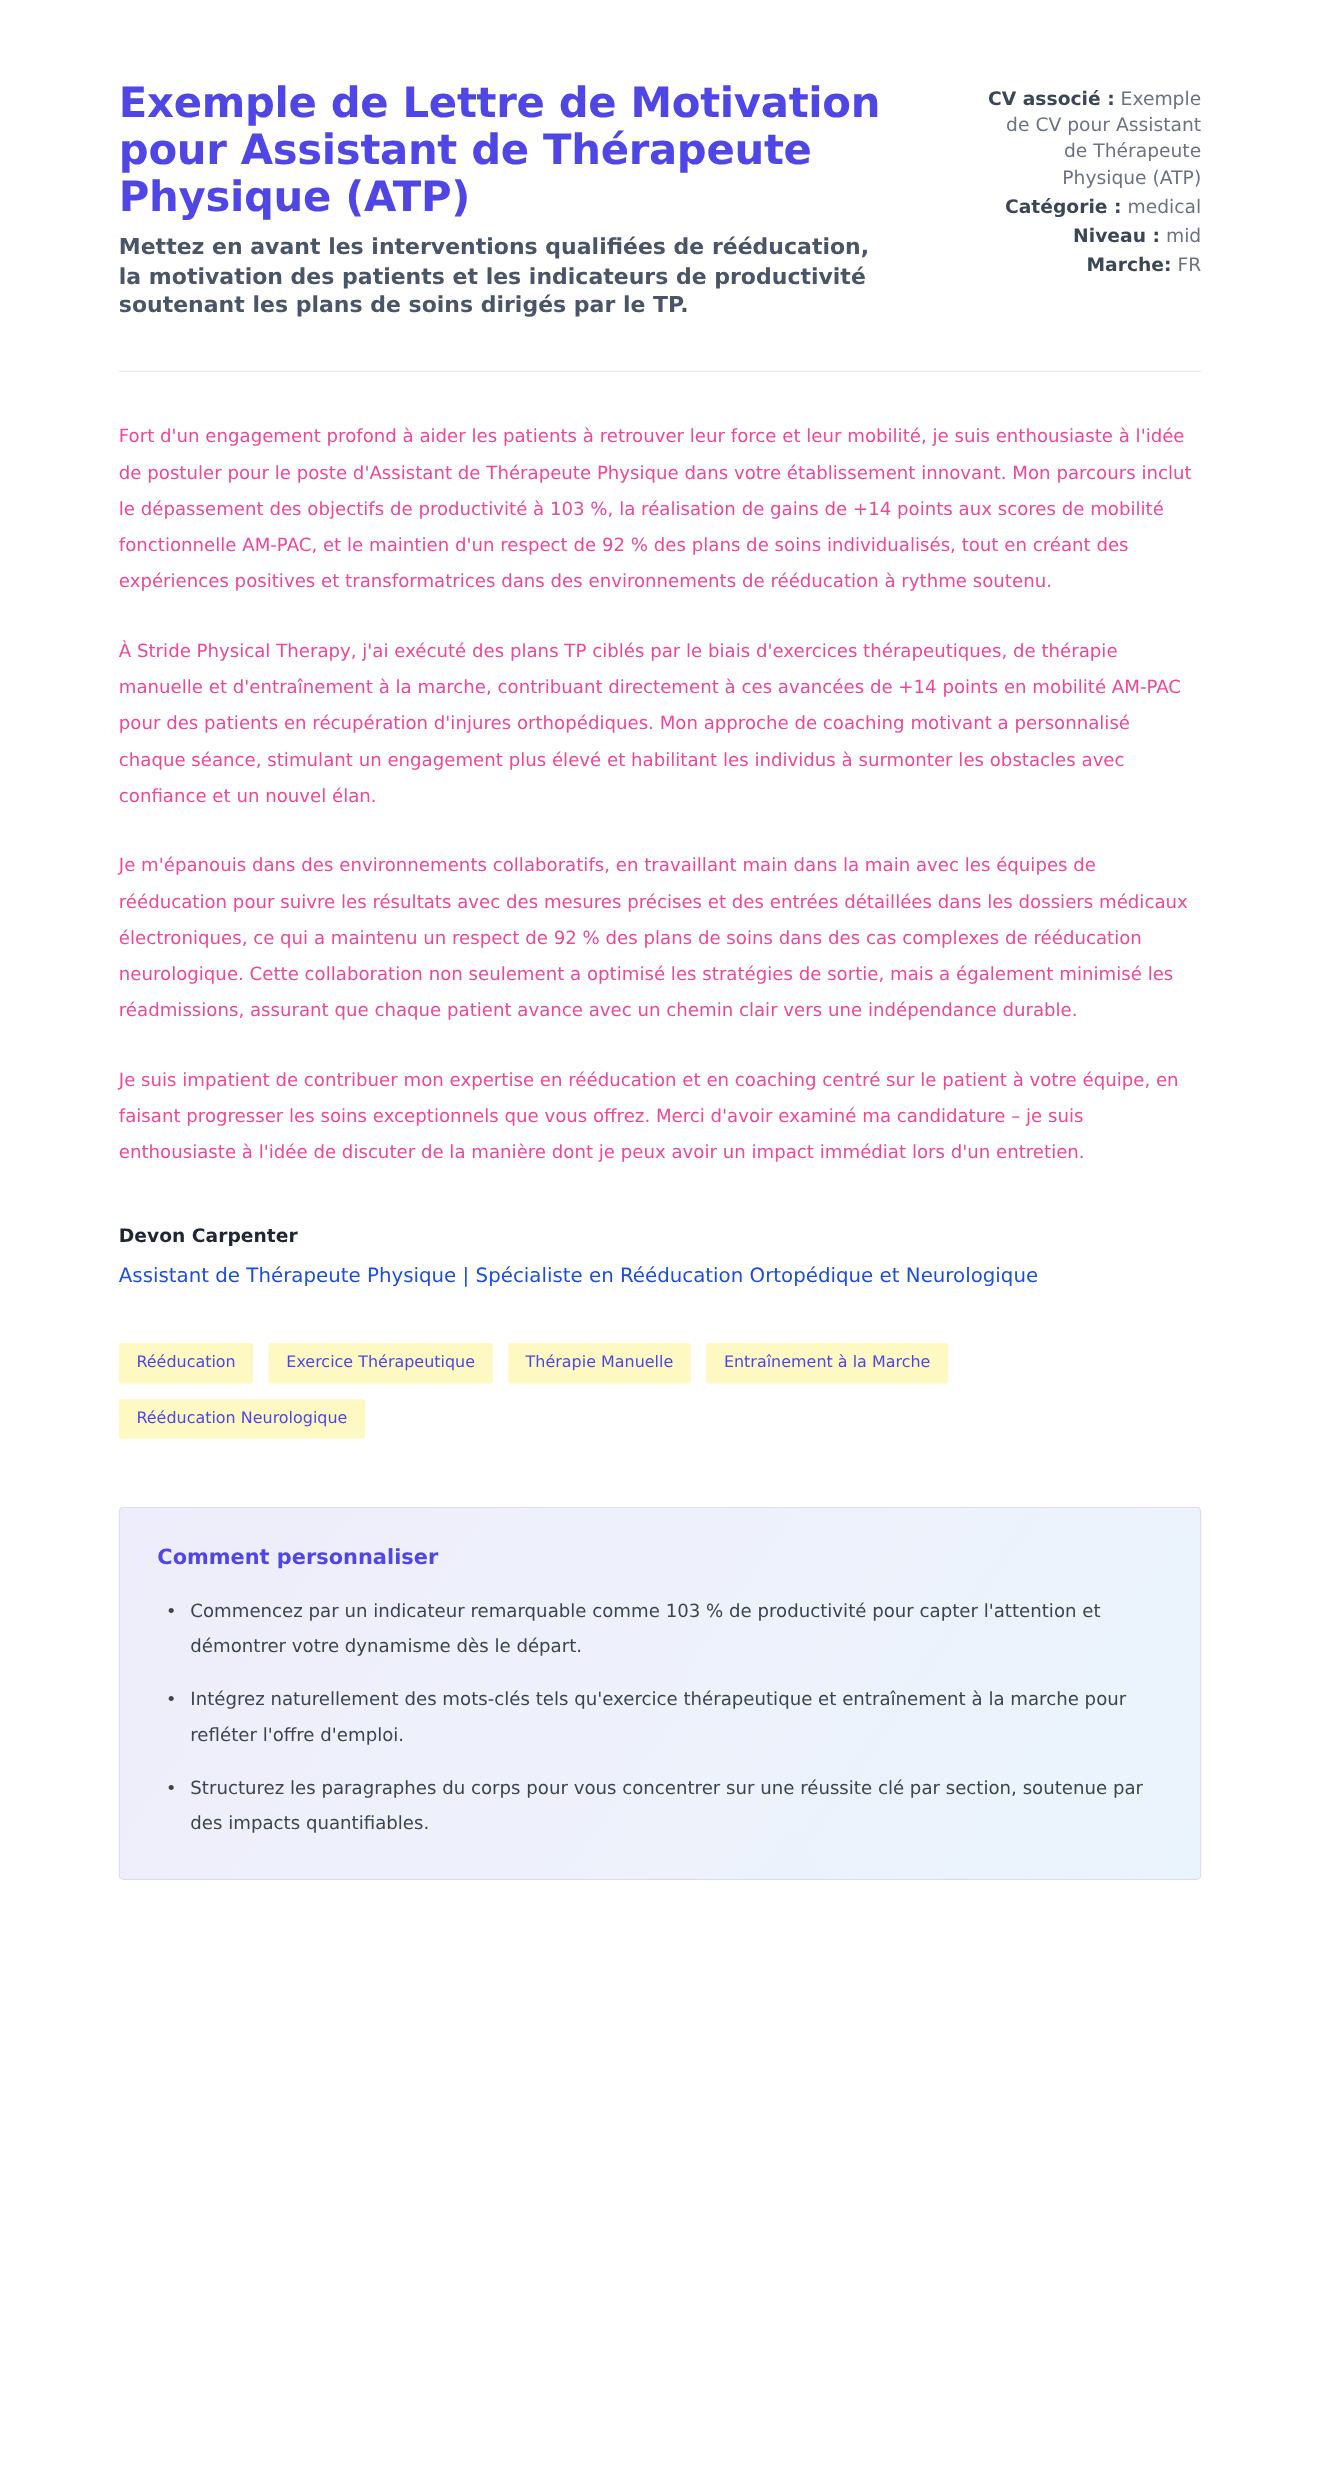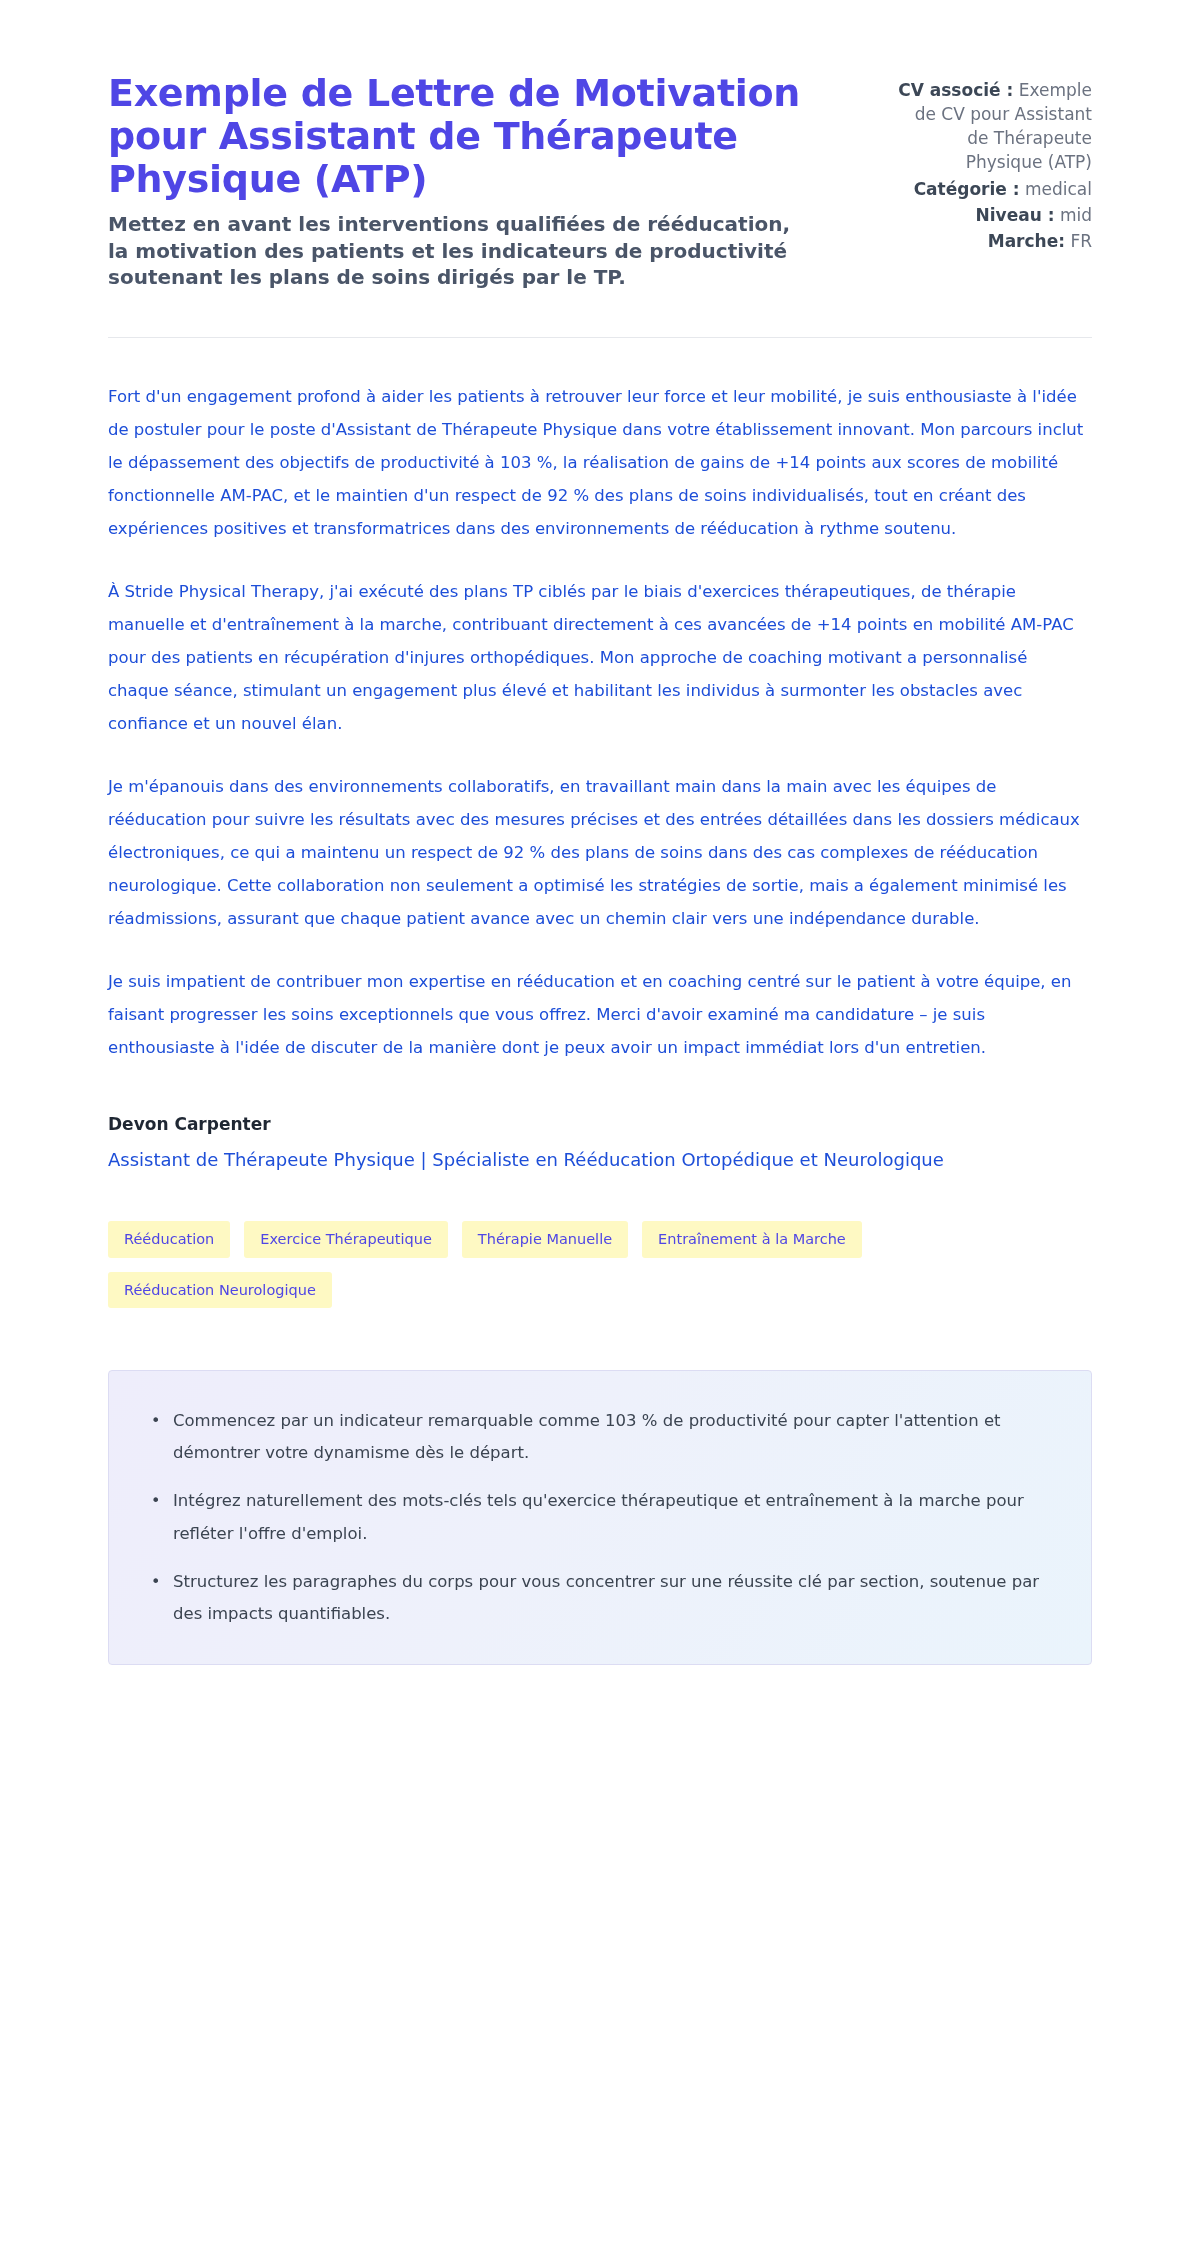--- a/index.html
+++ b/index.html
@@ -79,21 +79,21 @@
   .salutation {
     margin: 0 0 34px 0;
     font-size: 17px;
     font-weight: 700;
     color: #4f46e5;
   }
   .letter p.body-par {
     margin: 0 0 30px 0;
     font-size: 16.5px;
     line-height: 2.0;
-    color: #1d4ed8;
+    color: #ec4899;
     text-align: left;
   }
 
   
   .signature {
     margin-top: 50px;
   }
   .sig-name {
     margin: 0 0 12px 0;
     font-size: 17px;
@@ -213,20 +213,21 @@
 
   <div class="tags">
     <span class="tag">Rééducation</span>
     <span class="tag">Exercice Thérapeutique</span>
     <span class="tag">Thérapie Manuelle</span>
     <span class="tag">Entraînement à la Marche</span>
     <span class="tag">Rééducation Neurologique</span>
   </div>
 
   <div class="callout">
+    <div class="callout-title">Comment personnaliser</div>
     <ul class="callout-list">
       <li>
         <span class="bullet">•</span>
         <span>Commencez par un indicateur remarquable comme 103 % de productivité pour capter l'attention et démontrer votre dynamisme dès le départ.</span>
       </li>
       <li>
         <span class="bullet">•</span>
         <span>Intégrez naturellement des mots-clés tels qu'exercice thérapeutique et entraînement à la marche pour refléter l'offre d'emploi.</span>
       </li>
       <li>

